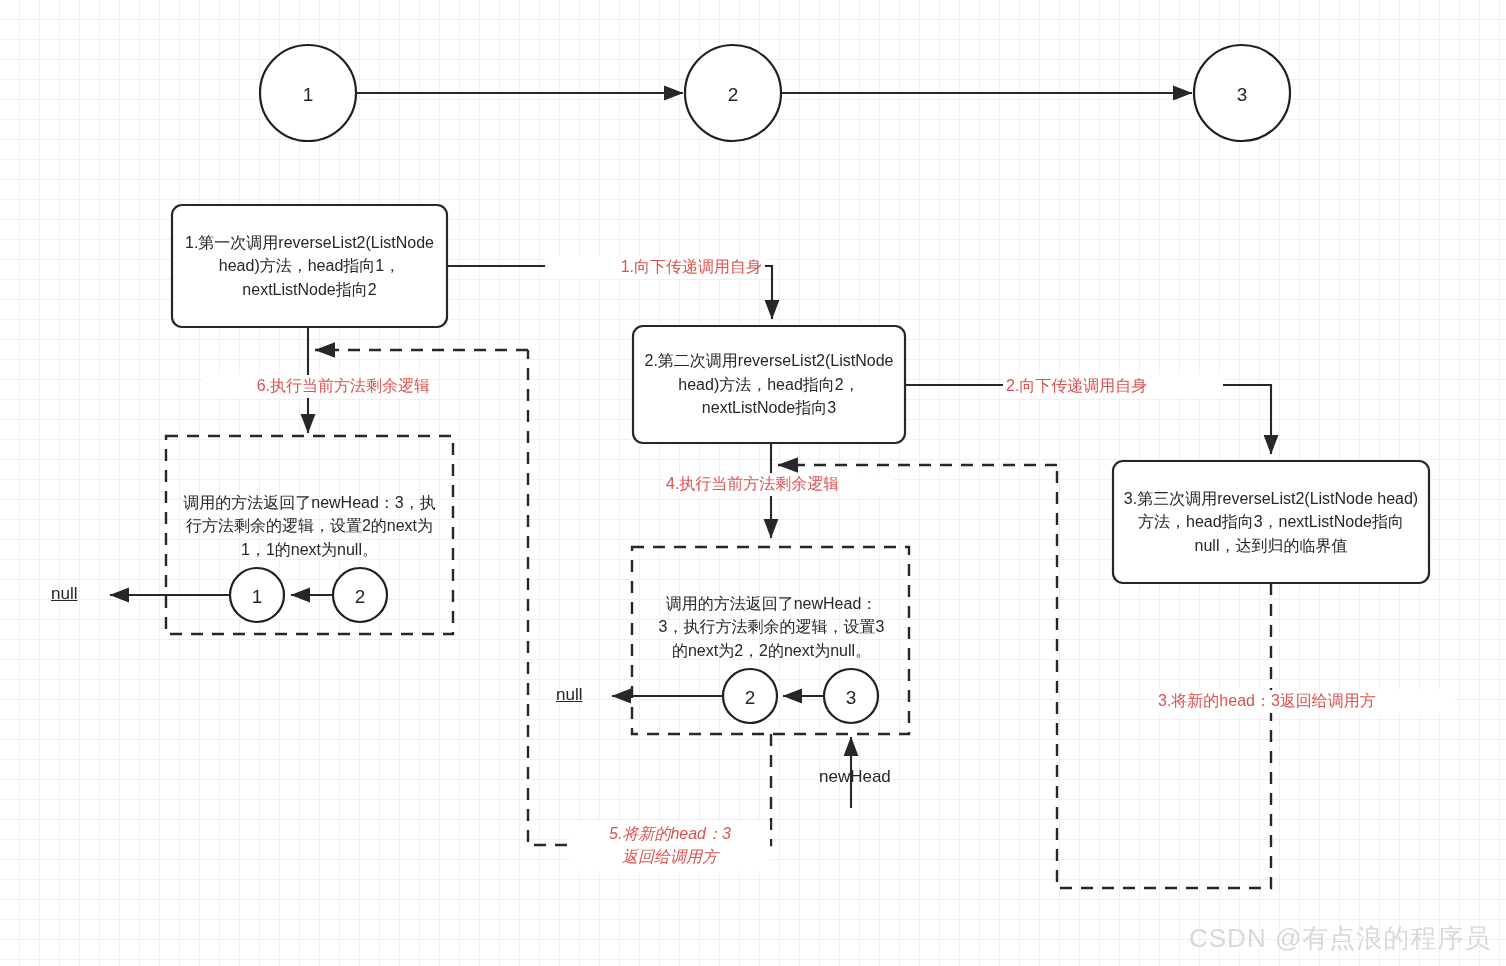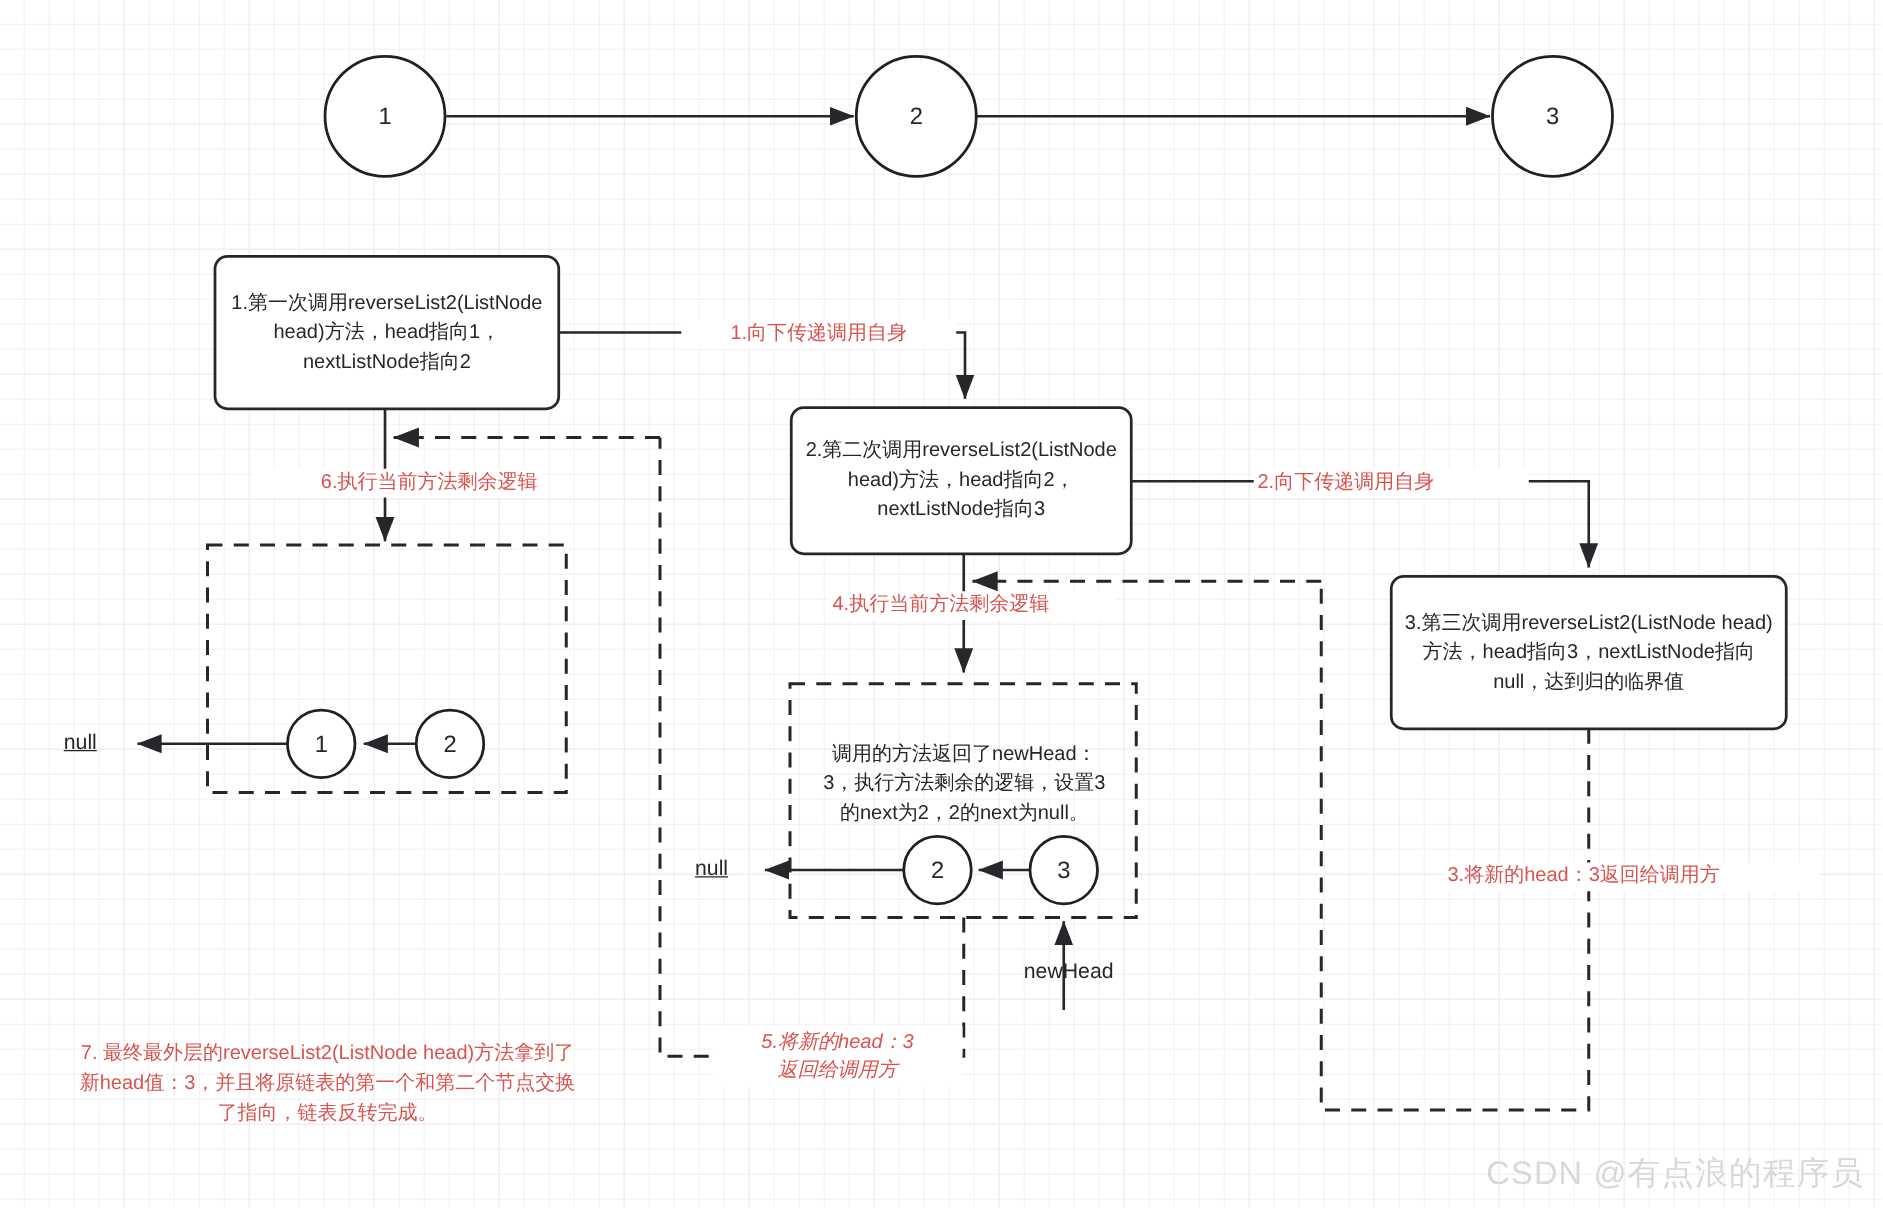--- a/index.html
+++ b/index.html
@@ -187,41 +187,43 @@
   </div>
 
   <div class="abs boxlabel" style="left:633px; top:326px; width:272px; height:117px;">
     <span class="boxtext">2.第二次调用reverseList2(ListNode head)方法，head指向2，nextListNode指向3</span>
   </div>
 
   <div class="abs boxlabel" style="left:1113px; top:461px; width:316px; height:122px;">
     <span class="boxtext">3.第三次调用reverseList2(ListNode head)方法，head指向3，nextListNode指向null，达到归的临界值</span>
   </div>
 
+  <div class="abs" style="left:166px; top:436px; width:287px; height:198px;">
+    <div class="boxtext" style="position:absolute; left:14px; top:55px; width:259px;">调用的方法返回了newHead：3，执行方法剩余的逻辑，设置2的next为1，1的next为null。</div>
+  </div>
 
   <div class="abs" style="left:632px; top:547px; width:277px; height:187px;">
     <div class="boxtext" style="position:absolute; left:22px; top:45px; width:235px;">调用的方法返回了newHead：3，执行方法剩余的逻辑，设置3的next为2，2的next为null。</div>
   </div>
 
-  <div class="abs redtext" style="left:545px; top:256px; width:220px; text-align:center; background:#ffffff; padding:0 3px;">1.向下传递调用自身</div>
+  <div class="abs redtext" style="left:545px; top:256px; width:220px; text-align:right; background:#ffffff; padding:0 3px;">1.向下传递调用自身</div>
 
   <div class="abs redtext" style="left:1003px; top:375px; width:220px; text-align:left; background:#ffffff; padding:0 3px;">2.向下传递调用自身</div>
 
   <div class="abs redtext" style="left:1155px; top:690px; width:300px; text-align:left; background:#ffffff; padding:0 3px;">3.将新的head：3返回给调用方</div>
 
   <div class="abs redtext" style="left:663px; top:473px; width:230px; text-align:left; background:#ffffff; padding:0 3px;">4.执行当前方法剩余逻辑</div>
 
   <div class="abs" style="left:570px; top:821px; width:200px; background:#ffffff; padding:2px 3px;font-style:italic;">
     <div class="redtext">5.将新的head：3</div>
     <div class="redtext">返回给调用方</div>
   </div>
 
   <div class="abs redtext" style="left:203px; top:375px; width:230px; text-align:right; background:#ffffff; padding:0 3px;">6.执行当前方法剩余逻辑</div>
 
-  <div class="abs redtext wrap" style="left:62px; top:831px; width:400px; text-align:center; line-height:1.5;">7. 最终最外层的reverseList2(ListNode head)方法拿到了新head值：3，并且将原链表的第一个和第二个节点交换了指向，链表反转完成。</div>
 
   <div class="abs nulltext" style="left:51px; top:584px;">null</div>
   <div class="abs nulltext" style="left:556px; top:685px;">null</div>
   <div class="abs smalltext" style="left:819px; top:767px;">newHead</div>
 
   <div class="watermark" style="left:1189px; top:921px;">CSDN @有点浪的程序员</div>
 
 </div>
 
 </body></html>

